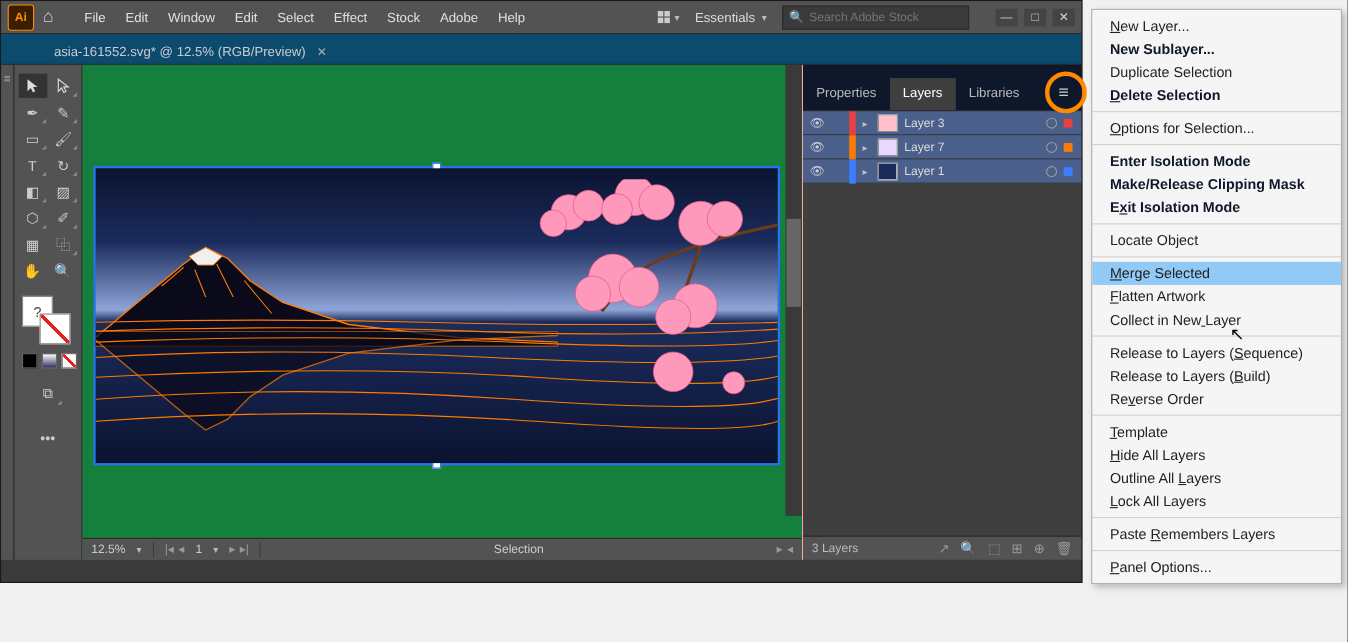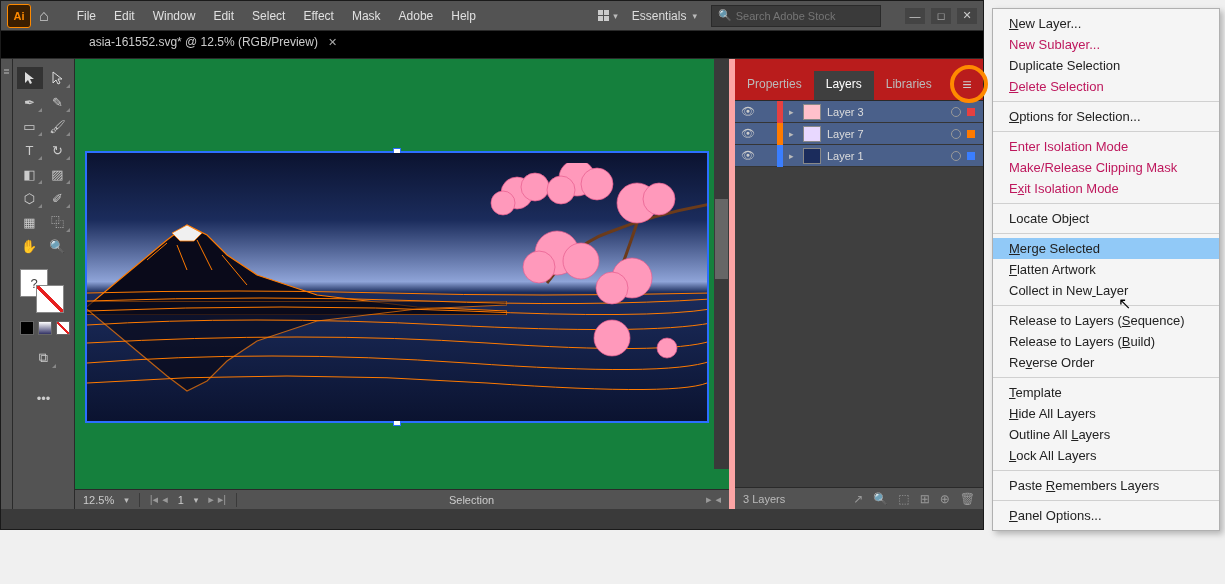--- a/index.html
+++ b/index.html
@@ -9,21 +9,21 @@
 .logo { width: 24px; height: 24px; background: #3b1e00; border: 1px solid #ff8a00; border-radius: 3px; color: #ff8a00; font-size: 11px; font-weight: bold; display: flex; align-items: center; justify-content: center; margin-right: 8px; }
 .home-icon { color: #ccc; font-size: 16px; margin-right: 20px; }
 .menubar { display: flex; gap: 2px; }
 .menu-item { color: #e0e0e0; font-size: 12px; padding: 2px 8px; cursor: pointer; }
 .topbar-right { margin-left: auto; display: flex; align-items: center; gap: 14px; }
 .workspace-select { color: #ddd; font-size: 12px; display: flex; align-items: center; gap: 6px; }
 .search-box { background: #3a3a3a; border: 1px solid #2a2a2a; height: 22px; width: 170px; display: flex; align-items: center; padding: 0 6px; }
 .search-box input { background: transparent; border: none; color: #aaa; font-size: 11px; width: 100%; outline: none; }
 .window-controls { display: flex; gap: 6px; margin-left: 10px; }
 .win-btn { width: 20px; height: 16px; background: #444; color: #ccc; font-size: 11px; display: flex; align-items: center; justify-content: center; }
-.tab-bar { height: 28px; background: #000000; display: flex; align-items: flex-start; padding-left: 76px; border-bottom: 1px solid #2a2a2a; }
+.tab-bar { height: 28px; background: #0c4a6e; display: flex; align-items: flex-end; padding-left: 36px; border-bottom: 1px solid #2a2a2a; }
 .doc-tab { color: #ccc; font-size: 12px; padding: 4px 12px; display: flex; align-items: center; gap: 10px; }
 .doc-tab .close { font-size: 11px; color: #aaa; }
 .content-row { display: flex; height: calc(100% - 78px); }
 .left-handle { width: 12px; background: #535353; border-right: 1px solid #2a2a2a; position: relative; }
 .left-handle::after { content:""; position:absolute; top:10px; left:3px; width:5px; height:2px; background:#888; box-shadow:0 3px 0 #888; }
 .toolbox { width: 62px; background: #535353; padding: 8px 3px; display: flex; flex-direction: column; gap: 2px; border-right:1px solid #2a2a2a; }
 .tool-row { display: flex; gap: 2px; justify-content: center; }
 .tool-btn { width: 26px; height: 22px; display: flex; align-items: center; justify-content: center; color: #ccc; font-size: 13px; position: relative; cursor: pointer; }
 .tool-btn.active { background: #333; }
 .tool-btn .corner { position:absolute; right:1px; bottom:1px; width:0; height:0; border-left:4px solid transparent; border-bottom:4px solid #888; }
@@ -44,21 +44,21 @@
 .waterlines { position:absolute; left:0; right:0; top:136px; height:120px; }
 .waterlines path { stroke:#ff7a00; stroke-width:1; fill:none; }
 .blossom { position:absolute; }
 .petal { fill:#ff99bb; stroke:#e55a8c; stroke-width:.7; }
 .branch { stroke:#6b3b1a; stroke-width:3; fill:none; }
 .scroll-v { position:absolute; right:0; top:0; bottom:20px; width:15px; background:#3a3a3a; }
 .scroll-v .thumb { width:13px; height:80px; background:#666; margin:140px 1px 0; }
 .status-bar { height:20px; background:#535353; border-top:1px solid #2a2a2a; display:flex; align-items:center; padding:0 8px; color:#ccc; font-size:11px; gap:10px; }
 .status-sep { width:1px; height:14px; background:#3a3a3a; }
 .nav-btns { display:flex; gap:4px; color:#999; }
-.right-panels { width:254px; background:#b91c1c; display:flex; flex-direction:column; border-left:6px solid #fca5a5; }
+.right-panels { width:254px; background:#0f172a; display:flex; flex-direction:column; border-left:1px solid #fca5a5; }
 .panel-tabs { display:flex; height:30px; border-bottom:1px solid #2a2a2a; margin-top:12px; position:relative; }
 .panel-tab { padding:6px 12px; color:#bbb; font-size:12px; cursor:pointer; }
 .panel-tab.active { background:#3f3f3f; color:#fff; }
 .panel-menu-btn { position:absolute; right:6px; top:4px; width:20px; height:20px; display:flex; align-items:center; justify-content:center; color:#ccc; cursor:pointer; }
 .panel-menu-ring { position:absolute; width:38px; height:38px; border:4px solid #ff8a00; border-radius:50%; right:-5px; top:-6px; pointer-events:none; }
 .layers-list { background:#3f3f3f; flex:1; }
 .layer-row { display:flex; align-items:center; height:22px; border-bottom:1px solid #353535; }
 .layer-row.sel { background:#4a608a; }
 .vis-col { width:26px; display:flex; justify-content:center; color:#ccc; font-size:11px; }
 .lock-col { width:16px; }
@@ -66,21 +66,21 @@
 .expand-col { width:14px; color:#bbb; font-size:9px; }
 .thumb-box { width:18px; height:16px; background:#fff; border:1px solid #888; margin-right:6px; display:flex; align-items:center; justify-content:center; overflow:hidden; }
 .layer-name { color:#ddd; font-size:11px; flex:1; }
 .target-ring { width:10px; height:10px; border:1px solid #999; border-radius:50%; margin-right:6px; }
 .sel-sq { width:8px; height:8px; margin-right:8px; }
 .panel-footer { height:22px; background:#535353; border-top:1px solid #2a2a2a; display:flex; align-items:center; padding:0 8px; color:#bbb; font-size:11px; gap:10px; }
 .panel-footer .spacer { flex:1; }
 .ft-icon { color:#999; font-size:12px; cursor:pointer; }
 .context-menu { position:absolute; left:992px; top:8px; width:228px; background:#f5f5f5; border:1px solid #b0b0b0; box-shadow:3px 3px 6px rgba(0,0,0,.25); padding:4px 0; font-size:13px; }
 .ctx-item { padding:3px 16px; color:#222; cursor:pointer; }
-.ctx-item.disabled { color:#be185d; cursor:default; }
+.ctx-item.disabled { color:#0f172a; cursor:default;font-weight:bold; }
 .ctx-item.highlight { background:#91c9f7; }
 .ctx-sep { height:1px; background:#d0d0d0; margin:4px 0; }
 .ctx-item u { text-decoration:underline; }
 .cursor-arrow { position:absolute; left:1118px; top:294px; font-size:16px; color:#000; pointer-events:none; }
 .grid-icon { display:inline-grid; grid-template-columns:5px 5px; grid-template-rows:5px 5px; gap:1px; }
 .grid-icon span { background:#ccc; }
 .chev { font-size:9px; color:#bbb; }
 </style>
 </head>
 <body>
@@ -89,21 +89,21 @@
   <div class="topbar">
     <div class="logo">Ai</div>
     <div class="home-icon">⌂</div>
     <div class="menubar" id="menubar">
         <div class="menu-item">File</div>
         <div class="menu-item">Edit</div>
         <div class="menu-item">Window</div>
         <div class="menu-item">Edit</div>
         <div class="menu-item">Select</div>
         <div class="menu-item">Effect</div>
-        <div class="menu-item">Mask</div>
+        <div class="menu-item">Stock</div>
         <div class="menu-item">Adobe</div>
         <div class="menu-item">Help</div>
       </div>
     <div class="topbar-right">
       <div style="display:flex;align-items:center;gap:4px;">
         <span class="grid-icon">
             <span></span>
             <span></span>
             <span></span>
             <span></span>

